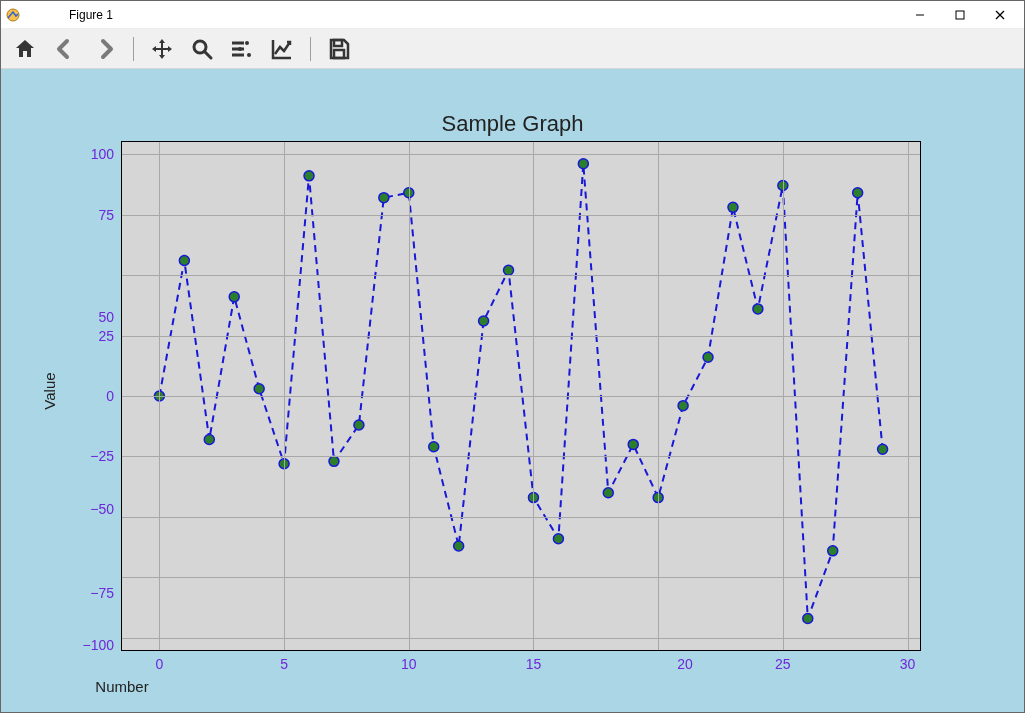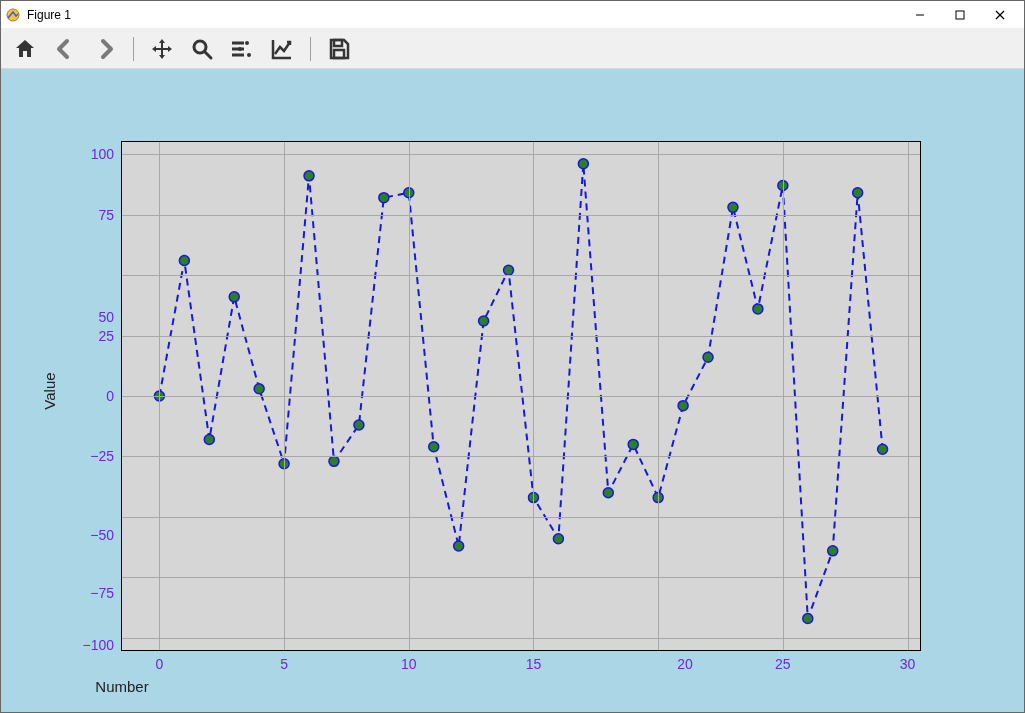--- a/index.html
+++ b/index.html
@@ -21,21 +21,21 @@
     padding: 0 4px;
     font-size: 12px;
     color: #000;
     border-bottom: 1px solid #eee;
   }
   .titlebar .app-icon {
     width: 16px; height: 16px;
     margin-right: 6px;
     display: inline-flex;
   }
-  .titlebar .title-text { flex: 0 0 auto; }
+  .titlebar .title-text { flex: 0 0 auto; margin-left: 42px; }
   .titlebar .spacer { flex: 1 1 auto; }
   .win-btn {
     width: 40px; height: 28px;
     display: inline-flex; align-items: center; justify-content: center;
     font-size: 13px; color: #000;
   }
   .toolbar {
     height: 40px;
     background: #f0f0f0;
     border-bottom: 1px solid #d7d7d7;
@@ -194,20 +194,21 @@
   <span class="tool-btn">
     <svg viewBox="0 0 24 24">
         <path d="M4 3 L17 3 L21 7 L21 21 L4 21 Z" fill="none" stroke="#353535" stroke-width="2.5"></path>
         <rect x="7" y="3" width="8" height="6" fill="none" stroke="#353535" stroke-width="2.5"></rect>
         <rect x="7" y="13" width="10" height="8" fill="none" stroke="#353535" stroke-width="2.5"></rect>
       </svg>
   </span>
 </div>
 
 <div class="figure-area">
+  <div class="chart-title">Sample Graph</div>
   <div class="ylabel">Value</div>
   <div class="axes">
     <svg class="plot">
         <path d="M37.4 254.0 L62.3 118.5 L87.3 297.5 L112.2 154.8 L137.2 246.7 L162.1 321.7 L187.0 33.9 L212.0 319.3 L236.9 283.0 L261.8 55.6 L286.8 50.8 L311.7 304.8 L336.7 404.0 L361.6 179.0 L386.5 128.2 L411.5 355.6 L436.4 396.7 L461.3 21.8 L486.3 350.8 L511.2 302.4 L536.2 355.6 L561.1 263.7 L586.0 215.3 L611.0 65.3 L635.9 166.9 L660.8 43.5 L685.8 476.6 L710.7 408.8 L735.7 50.8 L760.6 307.2" fill="none" stroke="#1818d8" stroke-width="2" stroke-dasharray="7 5"></path>
         <circle cx="37.40625" cy="254" r="5" fill="#2b7f2b" stroke="#1818d8" stroke-width="1.5"></circle>
         <circle cx="62.34375" cy="118.5333333333333" r="5" fill="#2b7f2b" stroke="#1818d8" stroke-width="1.5"></circle>
         <circle cx="87.28125" cy="297.5428571428571" r="5" fill="#2b7f2b" stroke="#1818d8" stroke-width="1.5"></circle>
         <circle cx="112.21875" cy="154.81904761904764" r="5" fill="#2b7f2b" stroke="#1818d8" stroke-width="1.5"></circle>
         <circle cx="137.15625" cy="246.7428571428572" r="5" fill="#2b7f2b" stroke="#1818d8" stroke-width="1.5"></circle>
         <circle cx="162.09375" cy="321.73333333333335" r="5" fill="#2b7f2b" stroke="#1818d8" stroke-width="1.5"></circle>
@@ -235,21 +236,21 @@
         <circle cx="710.71875" cy="408.81904761904764" r="5" fill="#2b7f2b" stroke="#1818d8" stroke-width="1.5"></circle>
         <circle cx="735.65625" cy="50.80000000000001" r="5" fill="#2b7f2b" stroke="#1818d8" stroke-width="1.5"></circle>
         <circle cx="760.59375" cy="307.2190476190476" r="5" fill="#2b7f2b" stroke="#1818d8" stroke-width="1.5"></circle>
       </svg>
     <div class="xlabel" style="position:absolute; left:0; right:0; top:calc(100% + 28px); text-align:center;">Number</div>
   <div class="gridline-h" style="top: 495.905px;"></div>
       <div class="ytick-label" style="top: 503px;">−100</div>
       <div class="gridline-h" style="top: 435.429px;"></div>
       <div class="ytick-label" style="top: 435.429px; margin-top: 16px;">−75</div>
       <div class="gridline-h" style="top: 374.952px;"></div>
-      <div class="ytick-label" style="top: 393px;">−50</div>
+      <div class="ytick-label" style="top: 367px;">−50</div>
       <div class="gridline-h" style="top: 314.476px;"></div>
       <div class="ytick-label" style="top: 314.476px;">−25</div>
       <div class="gridline-h" style="top: 254px;"></div>
       <div class="ytick-label" style="top: 254px;">0</div>
       <div class="gridline-h" style="top: 193.524px;"></div>
       <div class="ytick-label" style="top: 193.524px;">25</div>
       <div class="gridline-h" style="top: 133.048px;"></div>
       <div class="ytick-label" style="top: 147px; margin-top: 28px;">50</div>
       <div class="gridline-h" style="top: 72.5714px;"></div>
       <div class="ytick-label" style="top: 72.5714px;">75</div>

